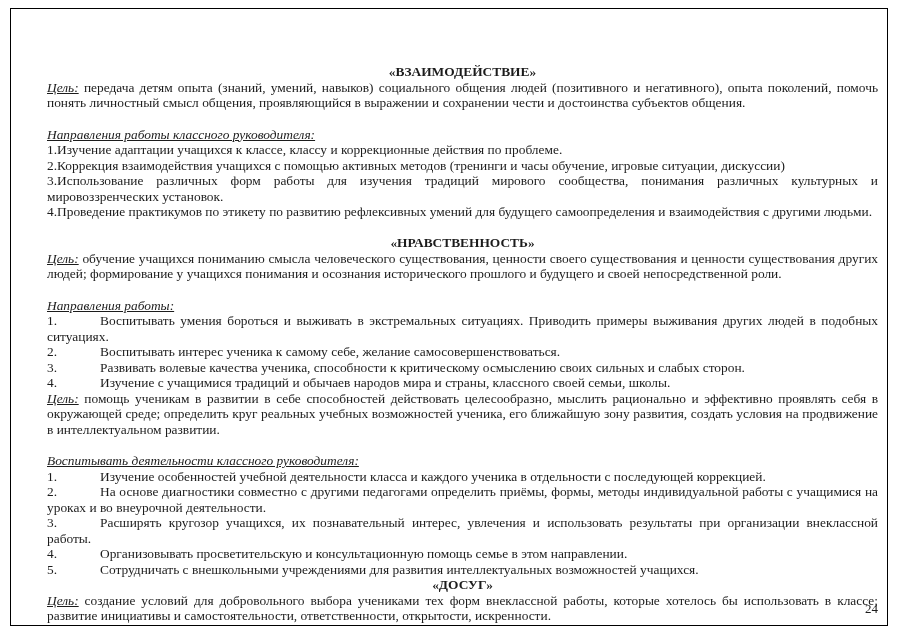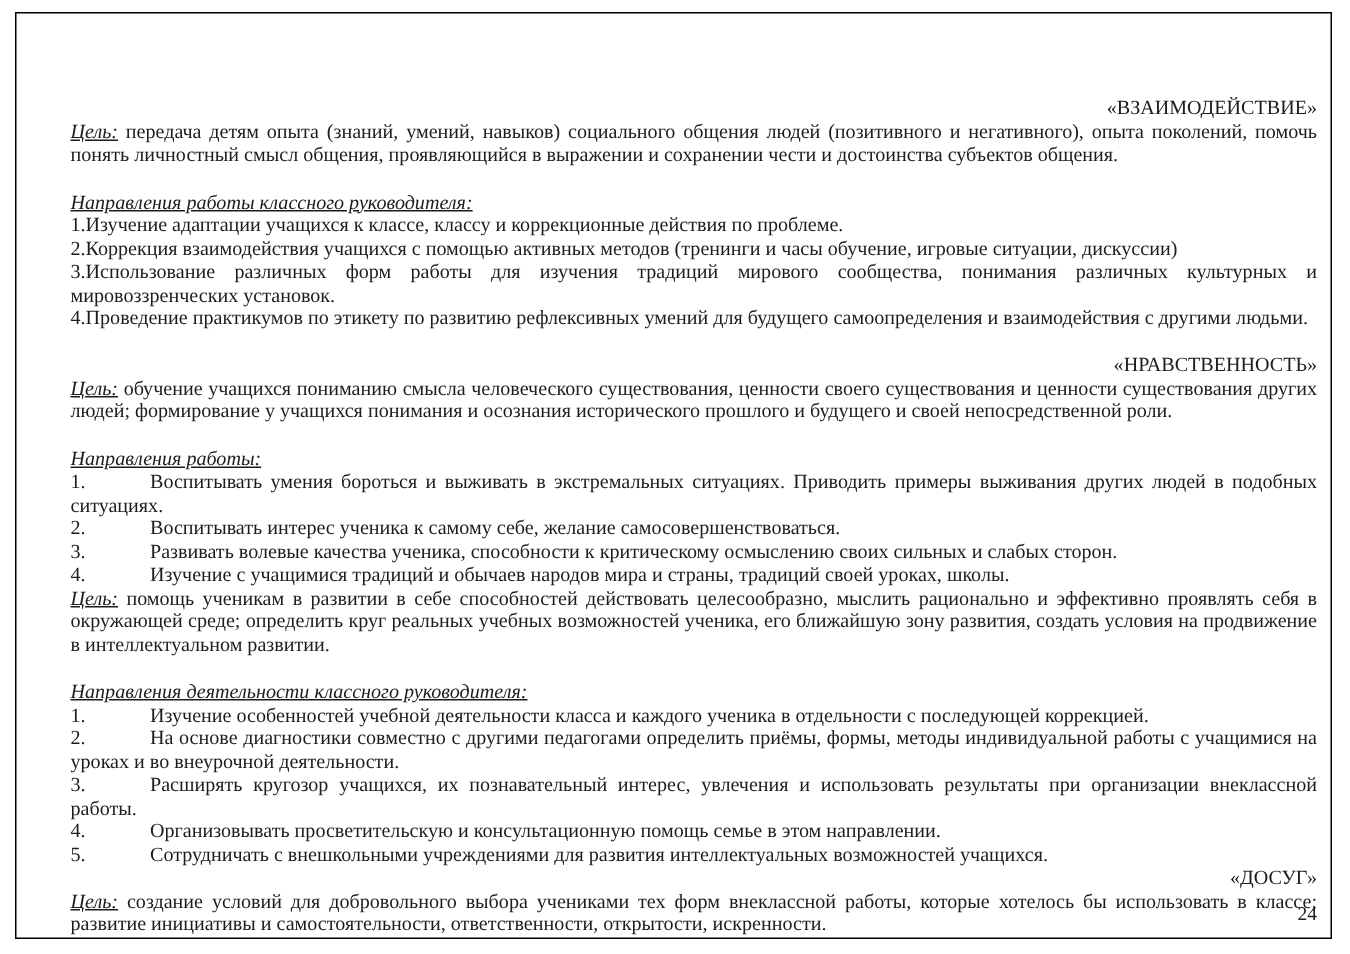--- a/index.html
+++ b/index.html
@@ -30,22 +30,22 @@
     top: 64px;
     width: 831px;
   }
   .content p {
     margin: 0;
     font-size: 13.4px;
     line-height: 15.5px;
     text-align: justify;
   }
   p.title {
-    font-weight: normal;
-    text-align: right;
+    font-weight: bold;
+    text-align: center;
   }
   .lbl {
     font-style: italic;
     text-decoration: underline;
   }
   p.directions {
     font-style: italic;
     text-decoration: underline;
     text-align: left;
     margin-top: 16px;
@@ -81,25 +81,25 @@
       <p class="item"><span class="num">4.</span><span class="itext">Проведение практикумов по этикету по развитию рефлексивных умений для будущего самоопределения и взаимодействия с другими людьми.</span></p>
     </div>
     <div class="spacer"></div>
     <div class="section">
       <p class="title">«НРАВСТВЕННОСТЬ»</p>
       <p class="goal"><span class="lbl">Цель:</span> обучение учащихся пониманию смысла человеческого существования, ценности своего существования и ценности существования других людей; формирование у учащихся понимания и осознания исторического прошлого и будущего и своей непосредственной роли.</p>
       <p class="directions">Направления работы:</p>
       <p class="item"><span class="num num-tab">1.</span><span class="itext">Воспитывать умения бороться и выживать в экстремальных ситуациях. Приводить примеры выживания других людей в подобных ситуациях.</span></p>
       <p class="item"><span class="num num-tab">2.</span><span class="itext">Воспитывать интерес ученика к самому себе, желание самосовершенствоваться.</span></p>
       <p class="item"><span class="num num-tab">3.</span><span class="itext">Развивать волевые качества ученика, способности к критическому осмыслению своих сильных и слабых сторон.</span></p>
-      <p class="item"><span class="num num-tab">4.</span><span class="itext">Изучение с учащимися традиций и обычаев народов мира и страны, традиций своей уроках, школы.</span></p>
+      <p class="item"><span class="num num-tab">4.</span><span class="itext">Изучение с учащимися традиций и обычаев народов мира и страны, классного своей семьи, школы.</span></p>
     </div>
     <div class="section">
       <p class="goal"><span class="lbl">Цель:</span> помощь ученикам в развитии в себе способностей действовать целесообразно, мыслить рационально и эффективно проявлять себя в окружающей среде; определить круг реальных учебных возможностей ученика, его ближайшую зону развития, создать условия на продвижение в интеллектуальном развитии.</p>
-      <p class="directions">Направления деятельности классного руководителя:</p>
+      <p class="directions">Воспитывать деятельности классного руководителя:</p>
       <p class="item"><span class="num num-tab">1.</span><span class="itext">Изучение особенностей учебной деятельности класса и каждого ученика в отдельности с последующей коррекцией.</span></p>
       <p class="item"><span class="num num-tab">2.</span><span class="itext">На основе диагностики совместно с другими педагогами определить приёмы, формы, методы индивидуальной работы с учащимися на уроках и во внеурочной деятельности.</span></p>
       <p class="item"><span class="num num-tab">3.</span><span class="itext">Расширять кругозор учащихся, их познавательный интерес, увлечения и использовать результаты при организации внеклассной работы.</span></p>
       <p class="item"><span class="num num-tab">4.</span><span class="itext">Организовывать просветительскую и консультационную помощь семье в этом направлении.</span></p>
       <p class="item"><span class="num num-tab">5.</span><span class="itext">Сотрудничать с внешкольными учреждениями для развития интеллектуальных возможностей учащихся.</span></p>
     </div>
     <div class="section">
       <p class="title">«ДОСУГ»</p>
       <p class="goal"><span class="lbl">Цель:</span> создание условий для добровольного выбора учениками тех форм внеклассной работы, которые хотелось бы использовать в классе; развитие инициативы и самостоятельности, ответственности, открытости, искренности.</p>
       <p class="directions">Направления работы классного руководителя:</p>

